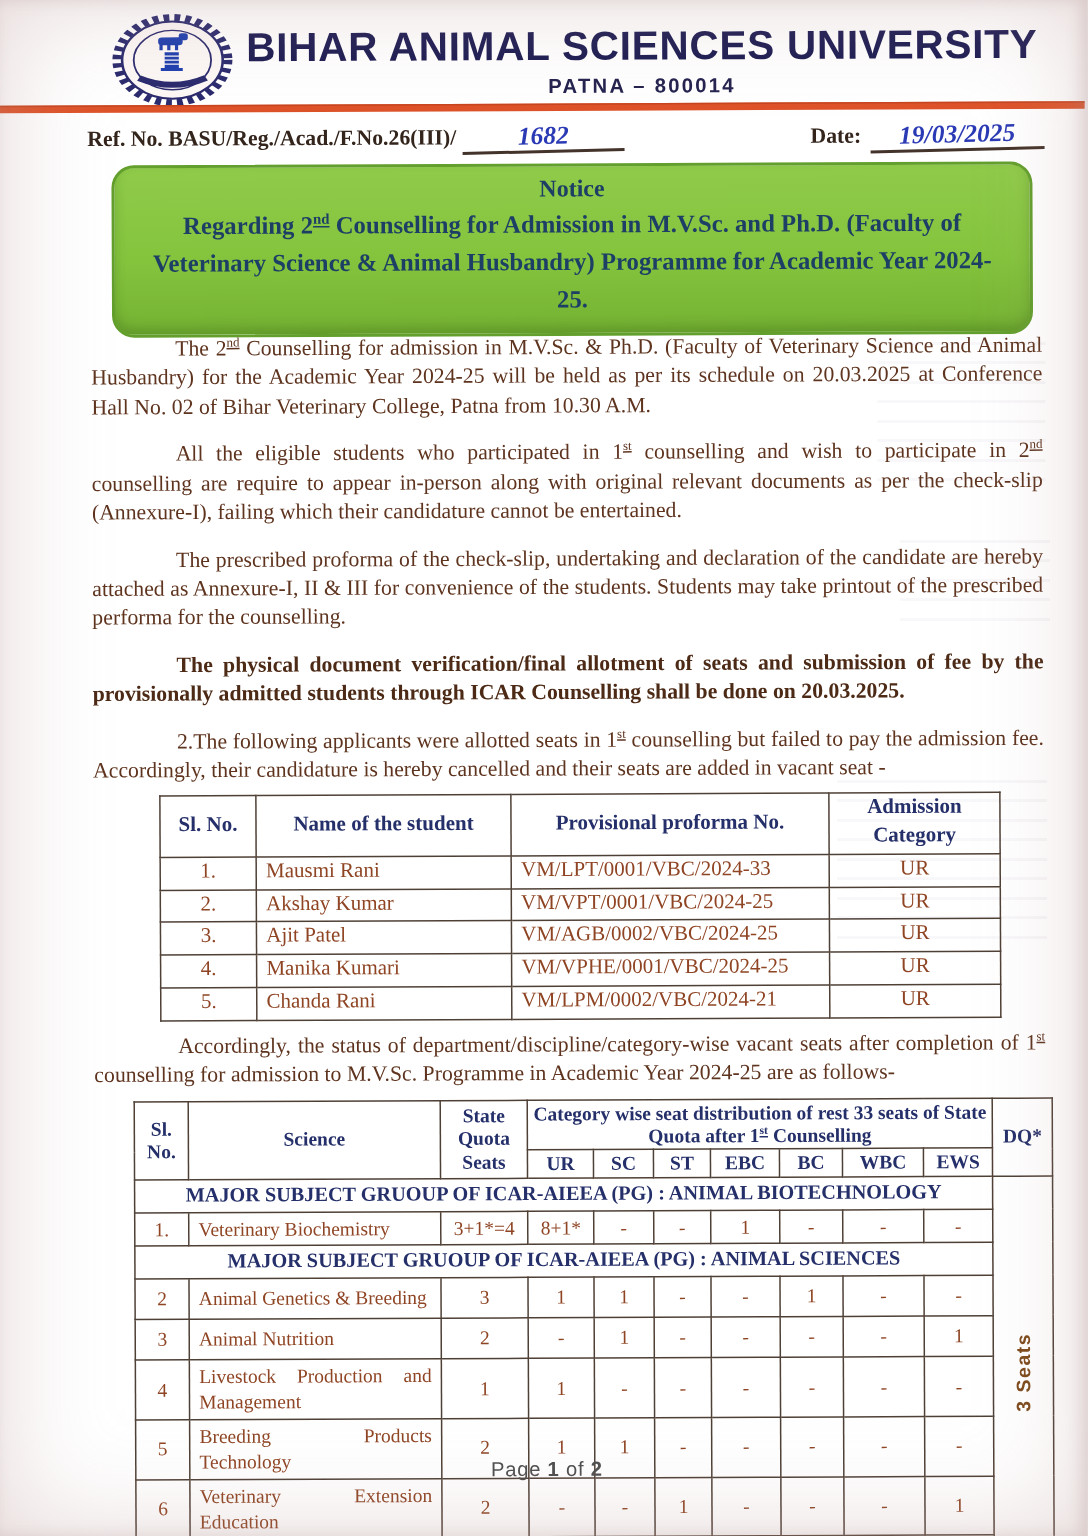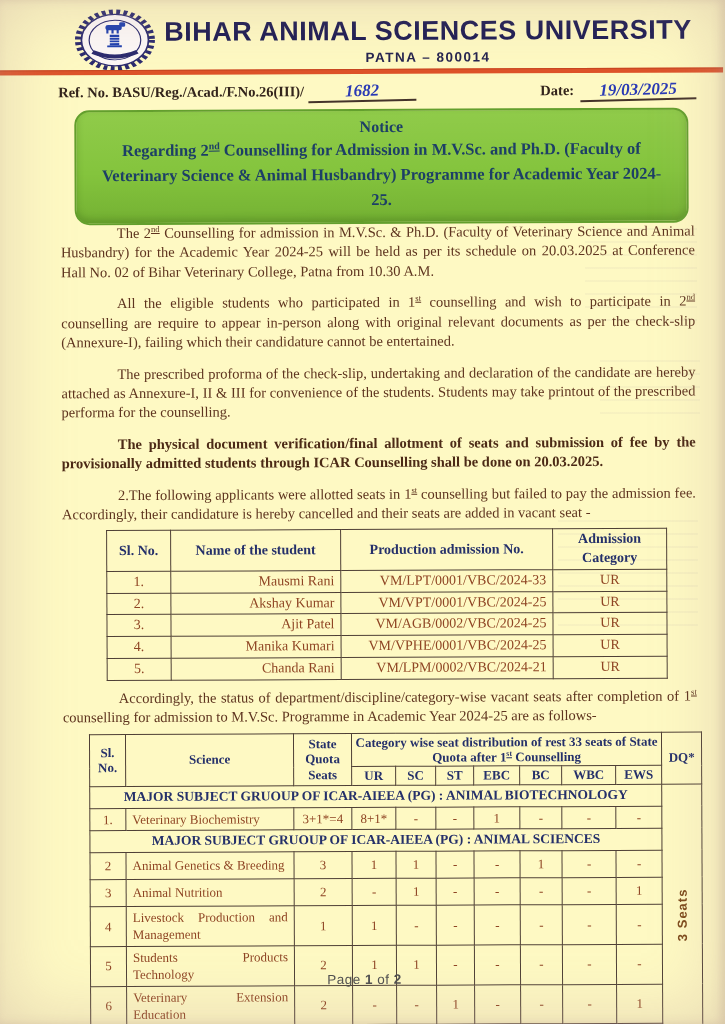--- a/index.html
+++ b/index.html
@@ -1,18 +1,18 @@
 <!DOCTYPE html>
 <html><head>
 <meta charset="utf-8">
 <style>
   html,body{margin:0;padding:0;background:#d8cccb;}
   .sheet{
     position:relative;width:725px;height:1024px;margin:0 auto;overflow:hidden;
-    background:#fef9c3;
+    background:#ffffff;
     font-family:"Liberation Serif", serif;
   }
   .sheet::before{
     content:"";position:absolute;inset:0;pointer-events:none;z-index:9;
     box-shadow:inset 0 0 70px rgba(186,152,150,.38), inset -4px 0 10px rgba(150,120,120,.25);
   }
   .inner{position:absolute;inset:0;transform:rotate(-0.25deg);}
   
   .logo{position:absolute;left:74px;top:6px;width:86px;height:66px;}
   .uni-name{
@@ -52,21 +52,21 @@
   .col{position:absolute;left:62px;top:223px;width:634px;color:#5e341f;font-size:14.5px;line-height:1.34;}
   .col p{margin:0 0 12px 0;text-align:justify;text-indent:56px;}
   .col p.bold{font-weight:bold;color:#4c2a16;}
   .col p.tight{margin-bottom:6px;}
   sup{font-size:.6em;line-height:0;vertical-align:super;text-decoration:underline;}
   
   table{border-collapse:collapse;}
   .t1{margin:0 0 8px 44px;width:560px;table-layout:fixed;}
   .t1 th,.t1 td{border:1.6px solid #4f4036;padding:1px 6px;font-size:14px;}
   .t1 th{color:#25306a;font-weight:bold;text-align:center;}
-  .t1 td{color:#8f4524;text-align:right;}
+  .t1 td{color:#8f4524;}
   .t1 td.c{text-align:center;}
   
   .t2{margin:2px 0 0 26px;width:612px;table-layout:fixed;}
   .t2 th,.t2 td{border:1.5px solid #4f4036;padding:1px 3px;font-size:13px;overflow:hidden;}
   .t2 th{color:#25306a;font-weight:bold;text-align:center;line-height:1.18;}
   .t2 td{color:#8f4524;text-align:center;vertical-align:middle;}
   .t2 td.subj{text-align:justify;padding:2px 6px;}
   .t2 tr.sec td{color:#25306a;font-weight:bold;font-size:13.5px;height:19px;}
   .t2 tr.short{height:19px;}
   .t2 tr.r1l{height:27px;}
@@ -148,21 +148,21 @@
         <colgroup>
             <col style="width:64px">
             <col style="width:170px">
             <col style="width:212px">
             <col style="width:114px">
           </colgroup>
         <tbody>
             <tr>
           <th>Sl. No.</th>
           <th>Name of the student</th>
-          <th>Production admission No.</th>
+          <th>Provisional proforma No.</th>
           <th>Admission Category</th>
         </tr>
         <tr>
           <td class="c">1.</td>
               <td>Mausmi Rani</td>
               <td>VM/LPT/0001/VBC/2024-33</td>
               <td class="c">UR</td>
         </tr>
         <tr>
           <td class="c">2.</td>
@@ -274,21 +274,21 @@
           <td>1</td>
           <td>-</td>
           <td>-</td>
           <td>-</td>
           <td>-</td>
           <td>-</td>
           <td>-</td>
         </tr>
         <tr class="r2l">
           <td>5</td>
-          <td class="subj">Students Products Technology</td>
+          <td class="subj">Breeding Products Technology</td>
           <td>2</td>
           <td>1</td>
           <td>1</td>
           <td>-</td>
           <td>-</td>
           <td>-</td>
           <td>-</td>
           <td>-</td>
         </tr>
         <tr class="r2l">

